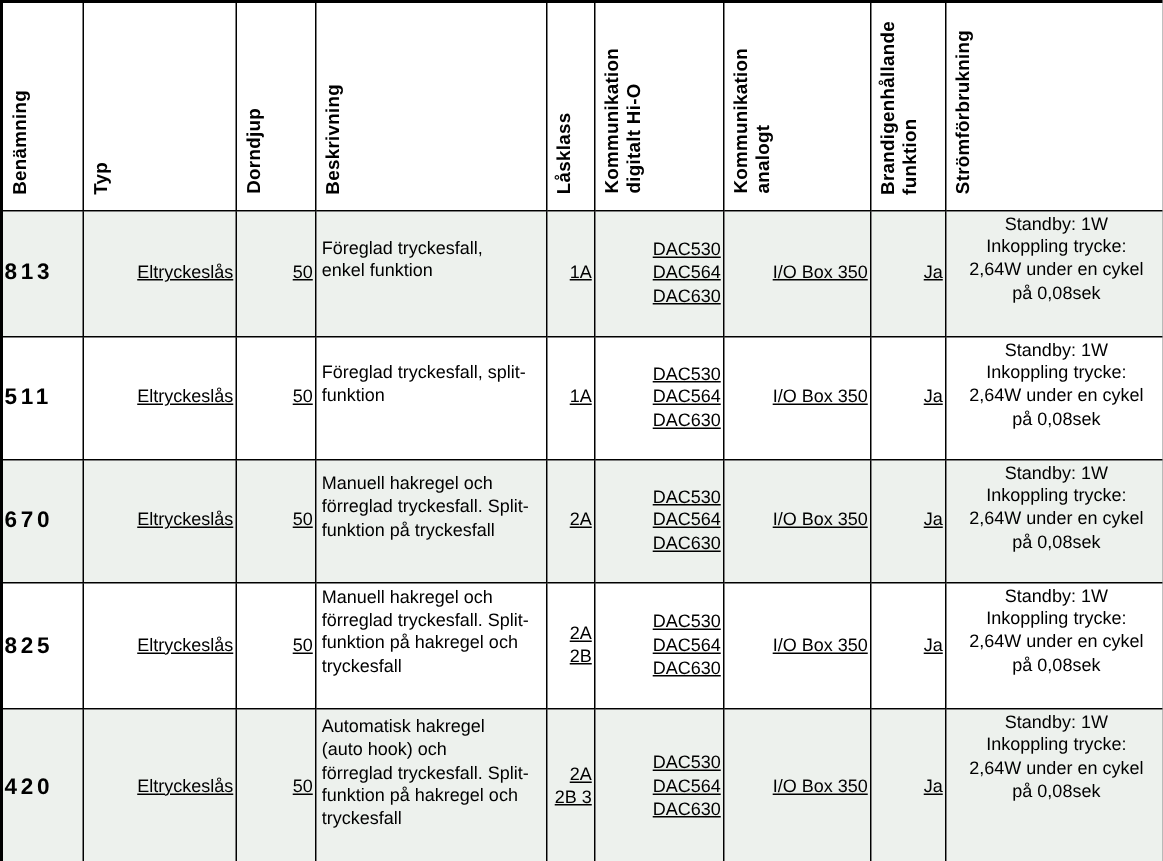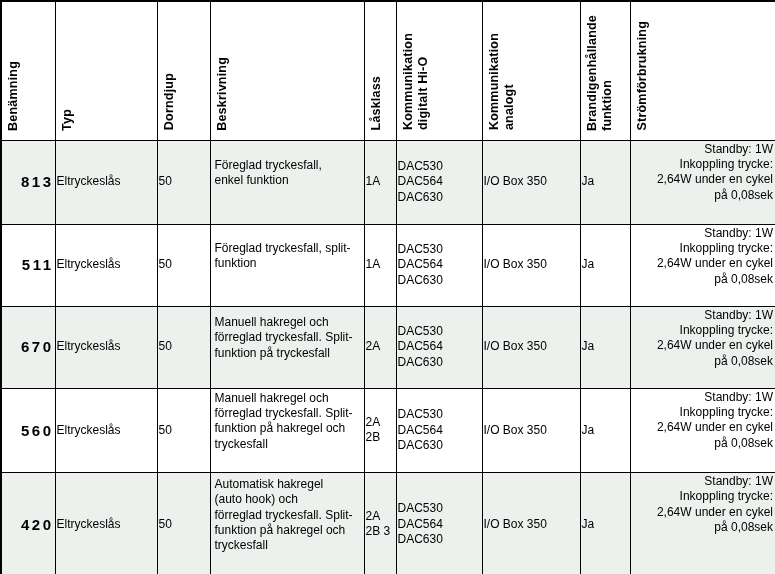--- a/index.html
+++ b/index.html
@@ -54,35 +54,36 @@
   tr.r4 { height: 105px; }
   tr.shaded td { background: var(--shade, #edf1ed); }
   td {
     font-size: 12px;
     line-height: 1.28;
     vertical-align: middle;
   }
   td.c-num {
     font-weight: bold;
     font-size: 15px;
+    text-align: left;
+    letter-spacing: 2.5px;
+  }
+  td.c-mid {
     text-align: right;
-    letter-spacing: 2.5px;
-  }
-  td.c-mid {
-    text-align: left;
     white-space: pre-line;
     padding: 12px 1px;
+    text-decoration: underline;
   }
   td.c-desc {
     text-align: left;
     white-space: pre-line;
     padding: 2px 2px 20px 4px;
   }
   td.c-strom {
-    text-align: right;
+    text-align: center;
     vertical-align: top;
     white-space: pre-line;
     padding: 1px 2px 4px 5px;
   }
 </style>
 </head>
 <body>
 
 <div class="page">
   <table class="spec">
@@ -163,21 +164,21 @@
 DAC630</td>
       <td class="c-mid">I/O Box 350</td>
       <td class="c-mid">Ja</td>
       <td class="c-strom">Standby: 1W
 Inkoppling trycke:
 2,64W under en cykel
 på 0,08sek</td>
     </tr>
 
     <tr class="r3">
-      <td class="c-num">560</td>
+      <td class="c-num">825</td>
       <td class="c-mid">Eltryckeslås</td>
       <td class="c-mid">50</td>
       <td class="c-desc">Manuell hakregel och
 förreglad tryckesfall. Split-
 funktion på hakregel och
 tryckesfall</td>
       <td class="c-mid">2A
 2B</td>
       <td class="c-mid">DAC530
 DAC564

